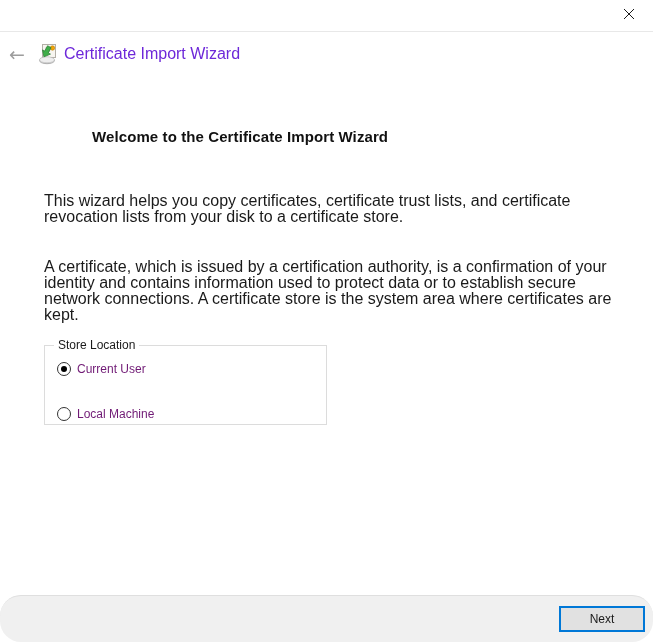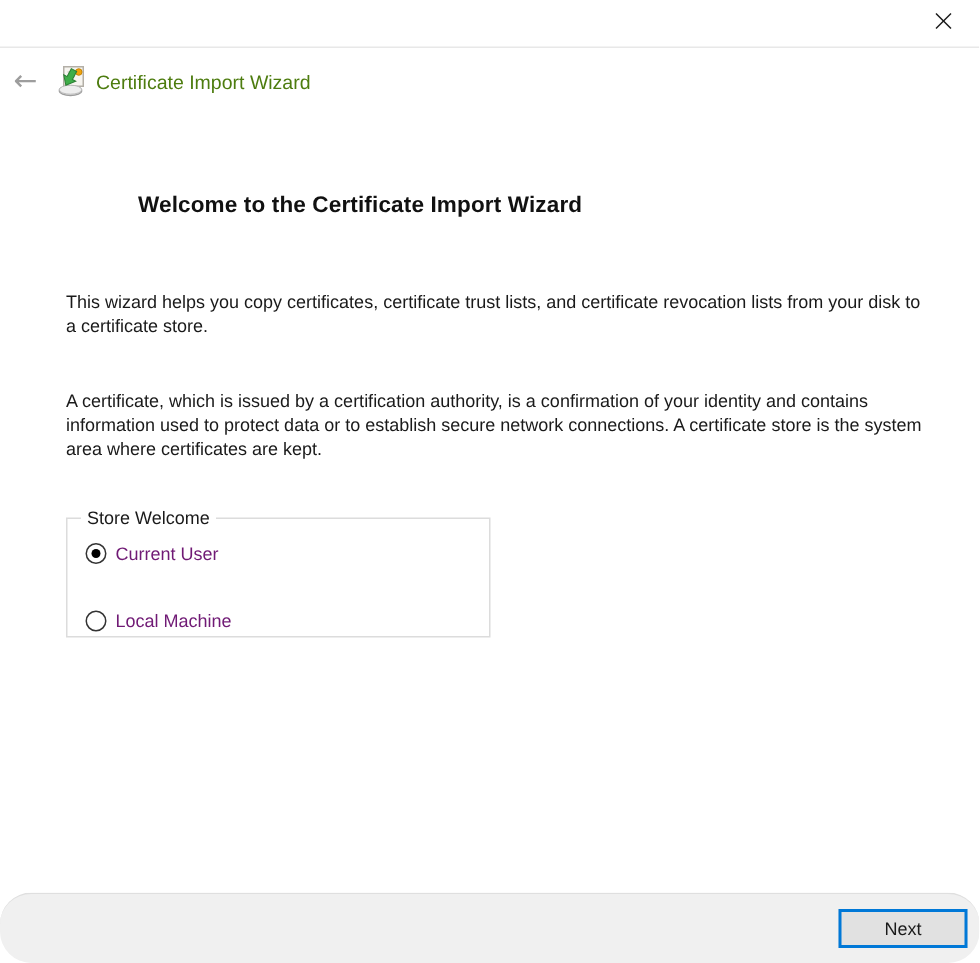--- a/index.html
+++ b/index.html
@@ -53,43 +53,43 @@
     cursor: pointer;
     font-family: "DejaVu Sans", sans-serif;
   }
   .wizard-icon {
     width: 20px; height: 22px;
     margin-left: 6px;
     display: flex; align-items: center; justify-content: center;
   }
   .wizard-title {
     margin-left: 6px;
-    font-size: 13px;
-    color: #4d7c0f;
+    font-size: 16px;
+    color: #6d28d9;
   }
   
   .content {
     position: absolute;
     top: 75px; left: 0; right: 0; bottom: 47px;
     background: #ffffff;
   }
   .heading {
     position: absolute;
     left: 44px; top: 53px;
     font-size: 15px;
     font-weight: bold;
     color: #111111;
     letter-spacing: 0.1px;
     margin-left: 48px;
   }
   .para {
     position: absolute;
     left: 44px;
     width: 578px;
-    font-size: 12px;
+    font-size: 16px;
     line-height: 16px;
     color: #1a1a1a;
   }
   .para1 { top: 118px; }
   .para2 { top: 184px; }
   
   .groupbox {
     position: absolute;
     left: 44px; top: 270px;
     width: 283px;
@@ -209,21 +209,21 @@
 
   <div class="content">
 
     <div class="heading">Welcome to the Certificate Import Wizard</div>
 
     <p class="para para1">This wizard helps you copy certificates, certificate trust lists, and certificate revocation lists from your disk to a certificate store.</p>
 
     <p class="para para2">A certificate, which is issued by a certification authority, is a confirmation of your identity and contains information used to protect data or to establish secure network connections. A certificate store is the system area where certificates are kept.</p>
 
     <div class="groupbox">
-      <span class="groupbox-label">Store Welcome</span>
+      <span class="groupbox-label">Store Location</span>
 
       <div class="radio-row radio-row-1">
         <span class="radio-circle checked"></span>
         <span class="radio-label">Current User</span>
       </div>
 
       <div class="radio-row radio-row-2">
         <span class="radio-circle"></span>
         <span class="radio-label">Local Machine</span>
       </div>

